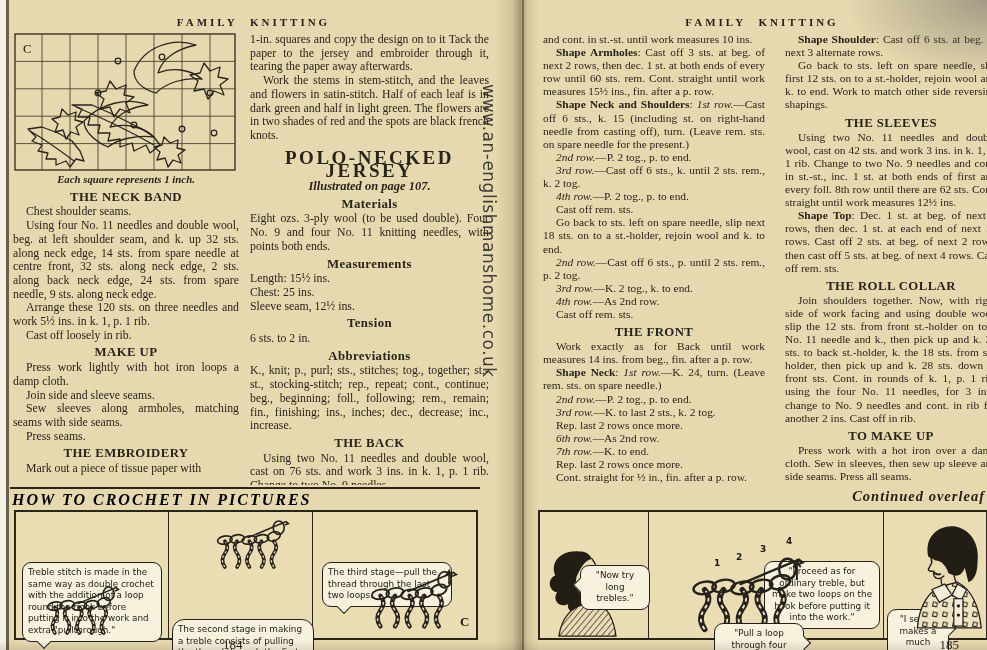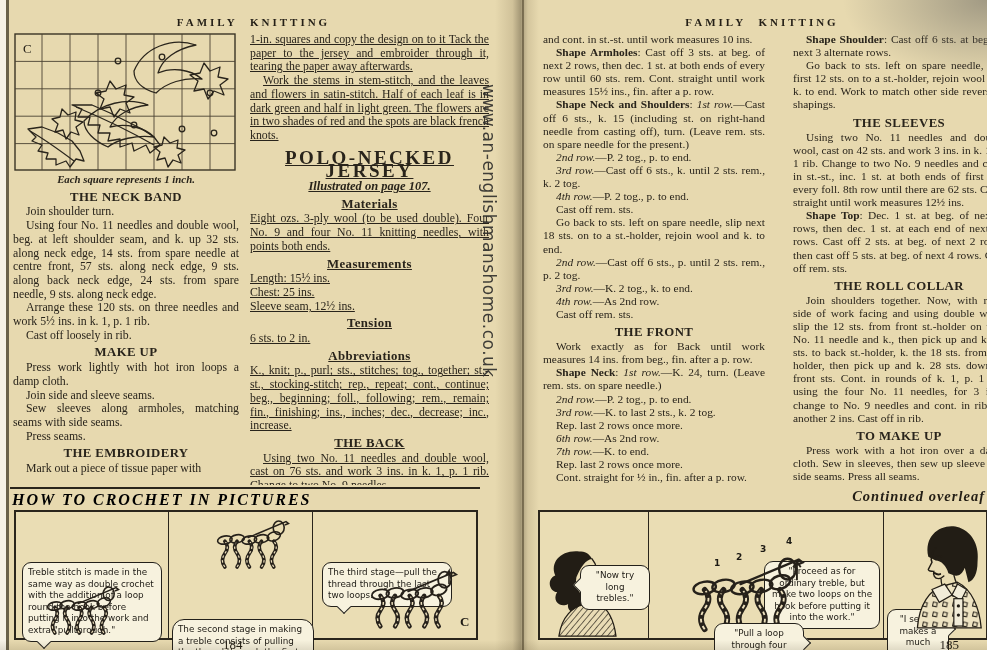--- a/index.html
+++ b/index.html
@@ -21,26 +21,26 @@
 
   
   .page{position:absolute;top:10px;height:650px;overflow:hidden;}
   .page-left{left:10px;width:487px;}
   .page-right{left:537px;width:450px;}
   .page-header{height:17px;padding-top:6px;text-align:center;font-weight:700;
     font-size:11px;letter-spacing:3px;word-spacing:7px;color:#241f16;}
   .text-area{height:452px;overflow:hidden;}
   .columns{display:flex;}
   .page-left .columns{padding:0 5px 0 3px;gap:11px;}
-  .page-right .columns{padding:0 2px 0 6px;gap:28px;}
+  .page-right .columns{padding:0 2px 0 6px;gap:20px;}
   .col{text-align:justify;}
   .page-left .col{font-size:11.8px;line-height:13.7px;}
   .page-right .col{font-size:11.4px;line-height:13.1px;}
   .col-l1{width:226px;flex:none;}
-  .col-l2{width:239px;flex:none;text-decoration:underline;}
+  .col-l2{width:239px;flex:none;}
   .col-r1{width:222px;flex:none;}
   .col-r2{width:212px;flex:none;}
 
   p.para{margin:0;text-indent:13px;}
   p.para.ni{text-indent:0;}
   .seg-b{font-weight:700;}
   .seg-i{font-style:italic;}
   h3.sect{font-size:12.8px;text-align:center;margin:4px 0 1px;font-weight:700;letter-spacing:.4px;text-indent:0;}
   .page-right h3.sect{margin:5px 0 1px;}
   h2.big-title{font-size:19px;text-align:center;letter-spacing:2.5px;margin:8px 0 2px;font-weight:700;}
@@ -168,22 +168,22 @@
                 <circle cx="84" cy="60" r="2.8"></circle>
               </g>
             </svg>
             <span class="corner-label">C</span>
           </div>
           <div class="caption">Each square represents 1 inch.</div>
         </div>
 
         <h3 class="sect">THE NECK BAND</h3>
         <div>
-            <p class="para"><span>Join shoulder turn.</span></p>
-            <p class="para"><span>Using four No. 11 needles and double wool, beg. at left shoulder seam, and k. up 32 sts. along neck edge, 14 sts. from spare needle at centre front, 57 sts. along neck edge, 9 sts. along back neck edge, 24 sts. from spare needle, 9 sts. along neck edge.</span></p>
+            <p class="para"><span>Chest shoulder seams.</span></p>
+            <p class="para"><span>Using four No. 11 needles and double wool, beg. at left shoulder seam, and k. up 32 sts. along neck edge, 14 sts. from spare needle at centre front, 32 sts. along neck edge, 2 sts. along back neck edge, 24 sts. from spare needle, 9 sts. along neck edge.</span></p>
             <p class="para"><span>Arrange these 120 sts. on three needles and work 5½ ins. in k. 1, p. 1 rib.</span></p>
             <p class="para"><span>Cast off loosely in rib.</span></p>
           </div>
         <h3 class="sect">MAKE UP</h3>
         <div>
             <p class="para"><span>Press work lightly with hot iron loops a damp cloth.</span></p>
             <p class="para"><span>Join side and sleeve seams.</span></p>
             <p class="para"><span>Sew sleeves along armholes, matching seams with side seams.</span></p>
             <p class="para"><span>Press seams.</span></p>
           </div>

